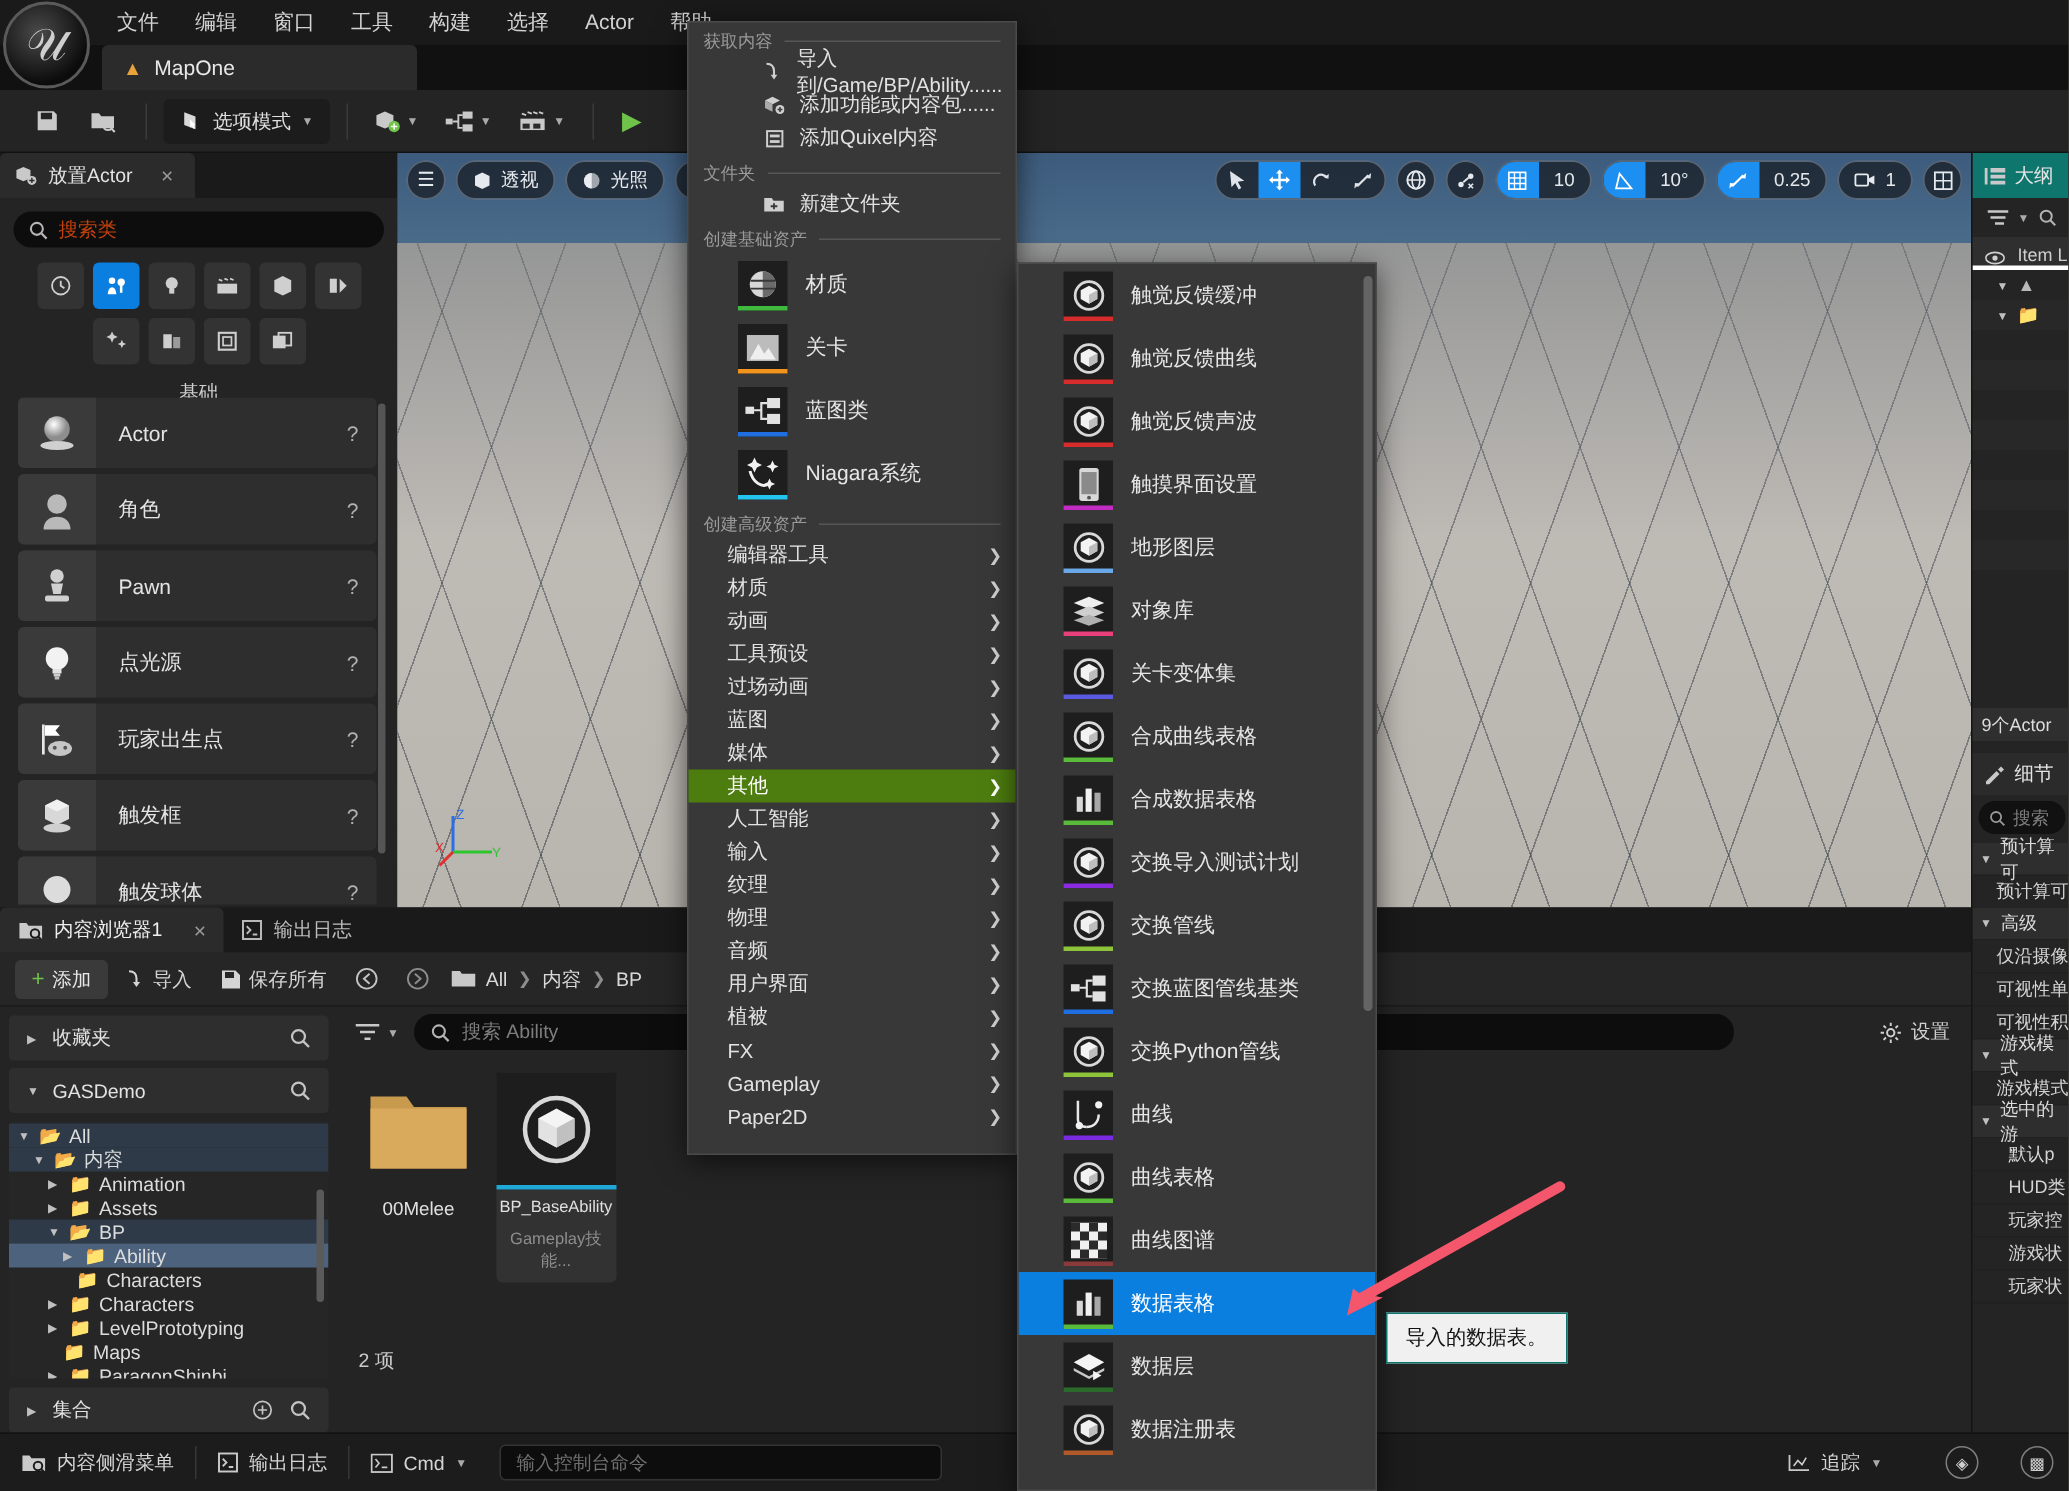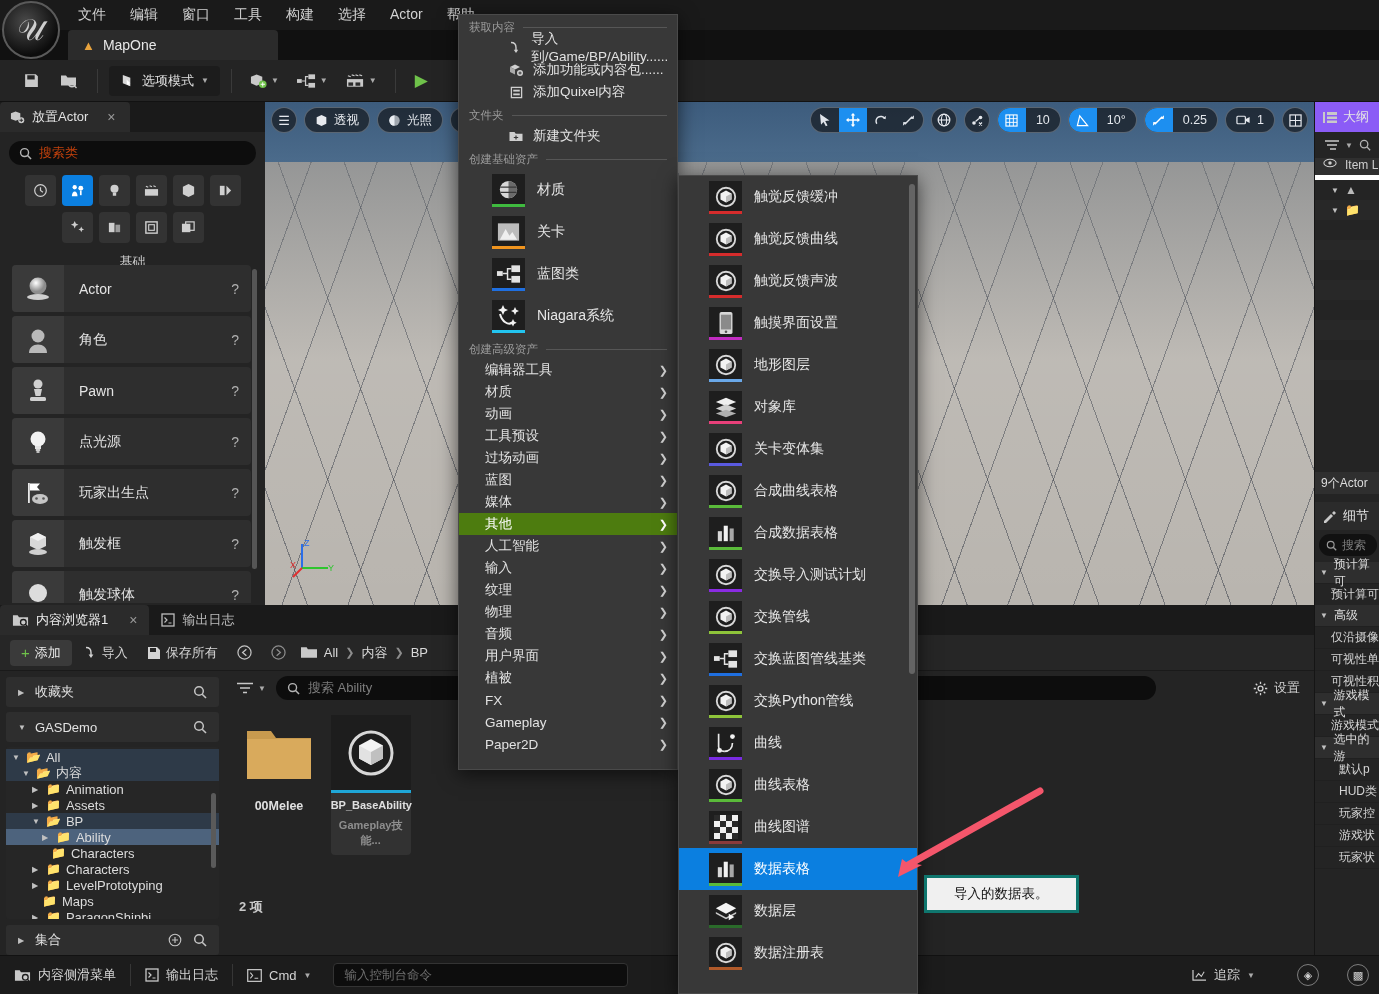--- a/index.html
+++ b/index.html
@@ -93,25 +93,25 @@
     border-radius:13px; display:flex; align-items:center; overflow:hidden; }
   .vp-g-item { width:28px; height:26px; display:flex; align-items:center; justify-content:center;
     color:#e0e4ea; font-size:13px; }
   .vp-g-item.act { background:#1d8ff0; color:#fff; }
   .vp-g-val { padding:0 10px; color:#e3e7ec; font-size:12.5px; height:26px;
     display:flex; align-items:center; }
 
   
   .rightpanel { position:absolute; left:1314px; top:102px; width:65px; height:503px;
     background:#242424; border-left:1px solid #151515; overflow:hidden; }
-  .rp-tab { height:30px; background:#8b5cf6; display:flex; align-items:center;
+  .rp-tab { height:30px; background:#0f766e; display:flex; align-items:center;
     gap:6px; padding-left:8px; font-size:13px; color:#e4e4e4;font-family:Liberation Mono, monospace; }
   .rp-filter { height:26px; display:flex; align-items:center; gap:6px; padding-left:10px; color:#c8c8c8; }
-  .rp-hdr { height:22px; background:#2f2f2f; display:flex; align-items:flex-start;
-    gap:8px; padding-left:8px; font-size:12px; color:#cfcfcf; border-bottom:5px solid #ffffff;}
+  .rp-hdr { height:22px; background:#2f2f2f; display:flex; align-items:flex-end;
+    gap:8px; padding-left:8px; font-size:12px; color:#cfcfcf; border-bottom:3px solid #ffffff;}
   .rp-row { height:20px; display:flex; align-items:center; gap:5px; padding-left:16px;
     font-size:12px; color:#dcdcdc; }
   .rp-row.alt { background:#282828; }
   .rp-count { position:absolute; left:0; top:370px; width:65px; height:22px; background:#2f2f2f;
     display:flex; align-items:center; padding-left:6px; font-size:12px; color:#dcdcdc; }
   .rp-det-tab { position:absolute; left:0; top:400px; width:65px; height:28px; background:#2b2b2b;
     display:flex; align-items:center; gap:6px; padding-left:8px; font-size:13px; color:#e4e4e4; }
   .rp-det-search { position:absolute; left:4px; top:432px; width:58px; height:22px;
     background:#111; border-radius:11px; display:flex; align-items:center; gap:5px; padding-left:7px;
     font-size:12px; color:#7d7d7d; }
@@ -159,21 +159,21 @@
     background:#5a5a5a; border-radius:3px; }
   .coll-bar { height:30px; background:#2e2e2e; border-radius:3px; display:flex;
     align-items:center; justify-content:space-between; padding:0 12px; font-size:13px;
     color:#e2e2e2; margin-top:6px; }
   .cb-right { flex:1; position:relative; }
   .cb-filterbar { height:30px; display:flex; align-items:center; gap:10px; padding:4px 10px 0 12px; }
   .cb-search { flex:1; max-width:880px; height:24px; background:#0d0d0d; border-radius:12px;
     display:flex; align-items:center; gap:8px; padding:0 11px; color:#7d7d7d; font-size:13px; }
   .cb-settings { position:absolute; right:14px; top:8px; display:flex; align-items:center;
     gap:6px; font-size:13px; color:#d0d0d0; }
-  .asset-area { position:absolute; left:0; top:36px; width:100%; height:215px; padding:8px 0 0 14px;font-weight:bold; }
+  .asset-area { position:absolute; left:0; top:36px; width:100%; height:215px; padding:8px 0 0 14px; }
   .asset { width:80px; display:inline-block; text-align:center; vertical-align:top; margin-right:8px; }
   .asset .thumb { width:80px; height:78px; display:flex; align-items:center; justify-content:center; }
   .asset .nm { font-size:12.5px; color:#e0e0e0; margin-top:6px; }
   .asset.card { background:#323232; border-radius:4px; width:80px; }
   .asset.card .thumb { background:#1d1d1d; border-bottom:3px solid #1fa7d8; }
   .asset .sub { font-size:11px; color:#8e8e8e; margin-top:7px; padding-bottom:7px; }
   .item-count { position:absolute; left:14px; bottom:6px; font-size:13px; color:#c9c9c9; }
 
   
   .statusbar { position:absolute; left:0; top:955px; width:1379px; height:39px;
@@ -215,21 +215,21 @@
     box-shadow:0 4px 18px rgba(0,0,0,.6); }
   .m2-item { height:42px; display:flex; align-items:center; gap:12px; padding-left:30px;
     font-size:14px; color:#e6e6e6; }
   .m2-item.sel { background:#0b7fe0; color:#fff; }
   .m2-scroll { position:absolute; right:2px; top:8px; width:6px; height:490px;
     background:#646464; border-radius:3px; }
 
   
   .arrow-svg { position:absolute; left:880px; top:785px; z-index:80; pointer-events:none; }
   .tooltip { position:absolute; left:924px; top:875px; background:#f0f0f0; color:#111;
-    border:3px solid #0f766e; padding:7px 27px; font-size:13.5px; z-index:81; }
+    border:1px solid #0f766e; padding:7px 12px; font-size:13.5px; z-index:81; }
 
   .ico-svg { display:block; }
 </style>
 </head>
 <body>
 
 <div id="root">
 
   <div class="menubar">
     <div class="menu-items">

